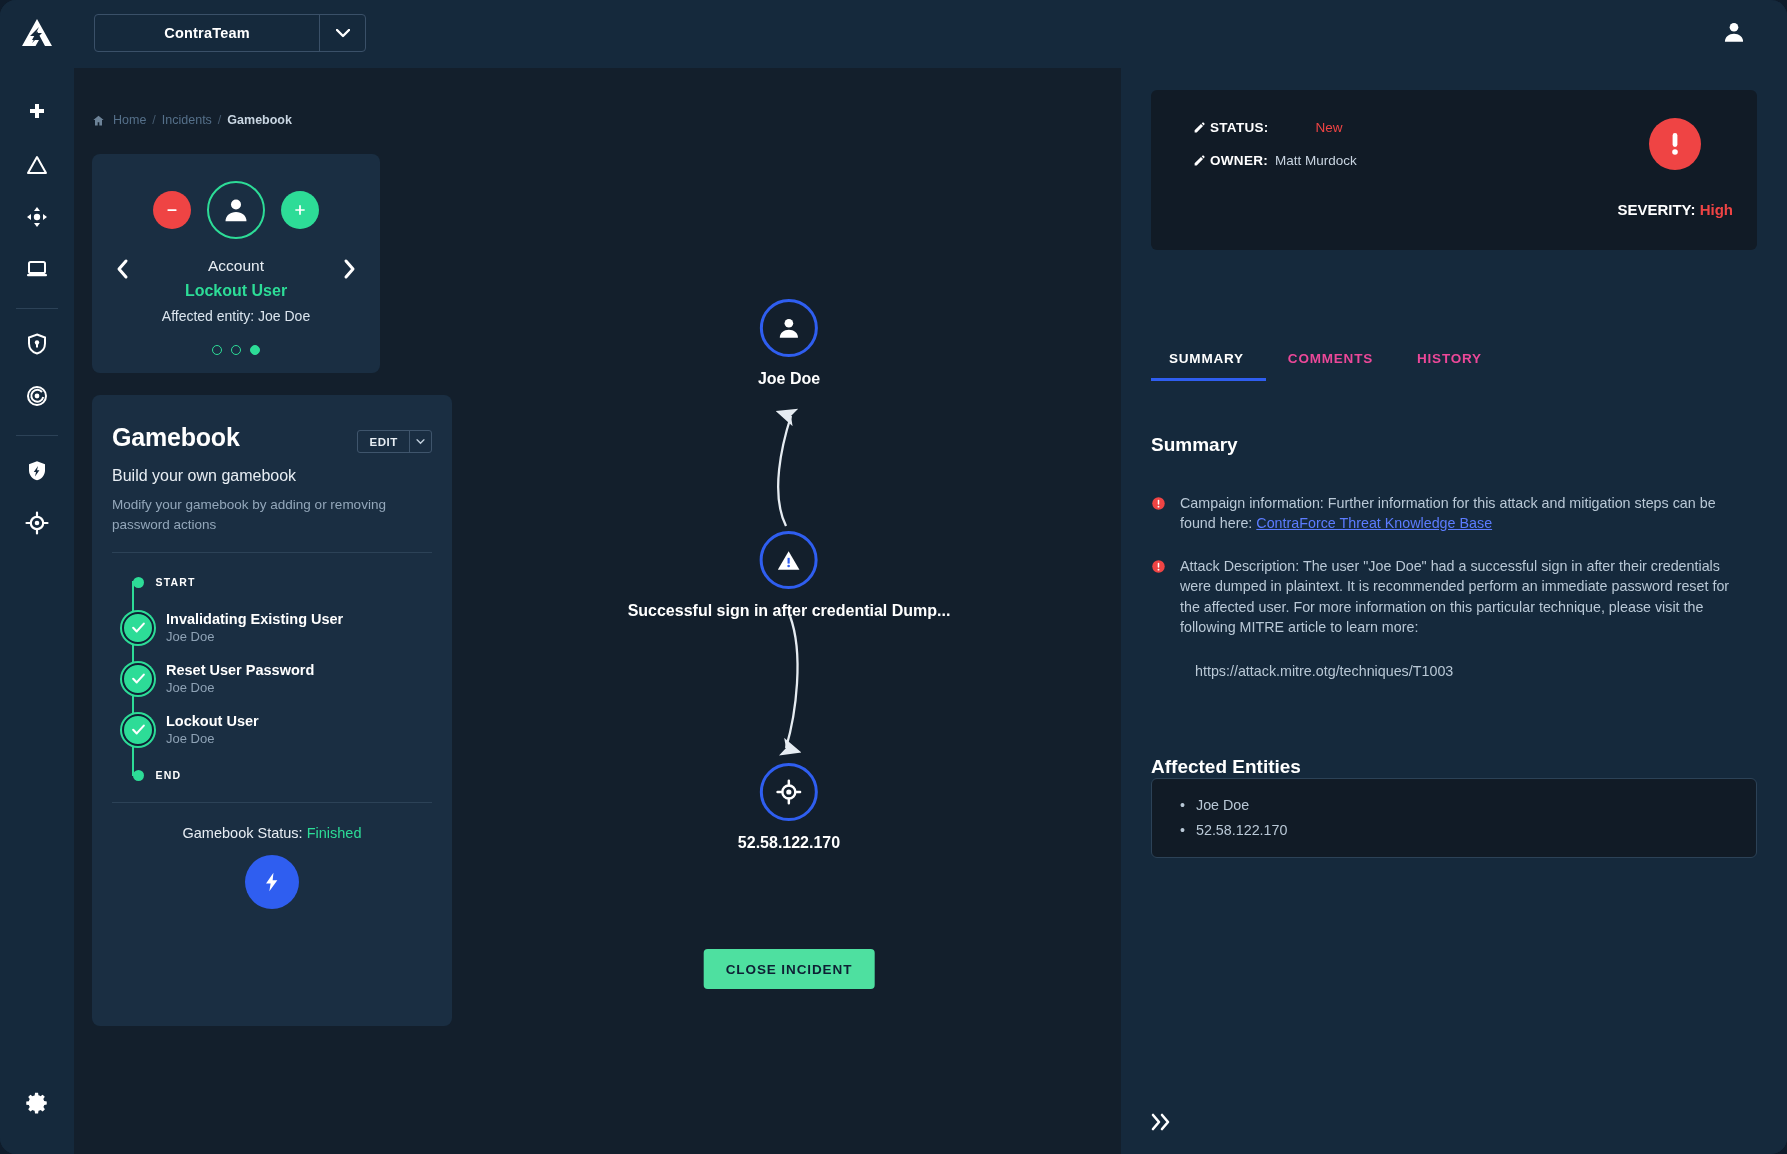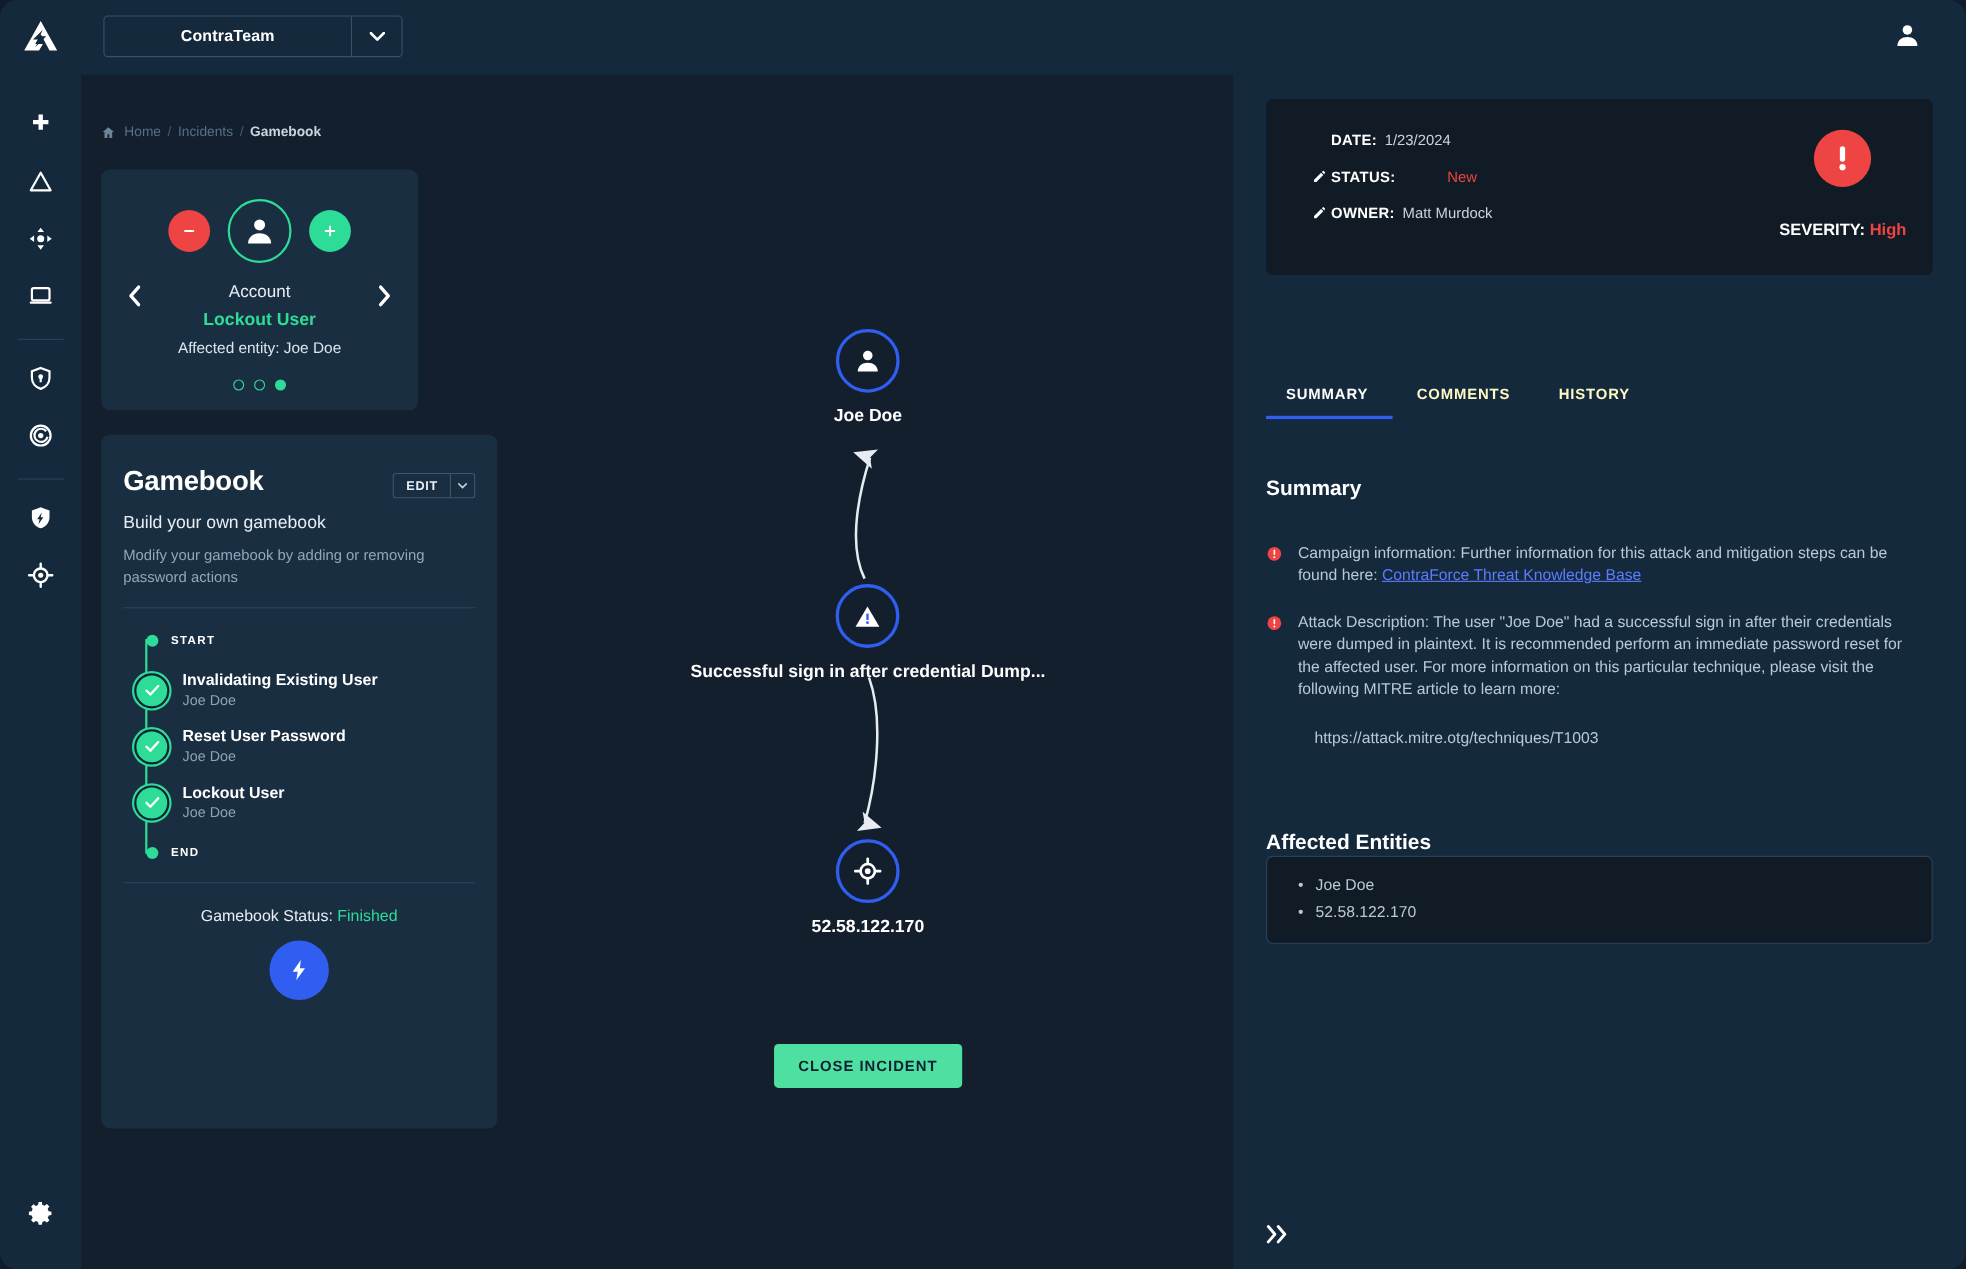--- a/index.html
+++ b/index.html
@@ -208,21 +208,21 @@
   .sev-badge {
     width: 52px; height: 52px; border-radius: 50%; background: #ef4444;
     display: flex; align-items: center; justify-content: center; margin: 0 auto;
   }
   .sev-txt { margin-top: 31px; color: #fff; font-size: 15px; font-weight: 700; white-space: nowrap; }
   .sev-txt b { color: #ef4444; font-weight: 700; }
 
   .tabs { position: absolute; left: 30px; top: 283px; display: flex; gap: 0; }
   .tab {
     padding: 0 22px 12px 22px;
-    color: #fef9c3; font-size: 13.5px; font-weight: 700; letter-spacing: .8px;
+    color: #ec4899; font-size: 13.5px; font-weight: 700; letter-spacing: .8px;
     cursor: pointer; border-bottom: 3px solid transparent;
   }
   .tab:first-child { padding-left: 18px; }
   .tab.active { color: #fff; border-bottom-color: #2f5ef0; }
 
   .sec-title { position: absolute; left: 30px; color: #fff; font-weight: 700; }
   #summary-heading { top: 366px; font-size: 19px; }
   #entities-heading { top: 676px; font-size: 19px; margin-top: 12px; }
 
   .bullet { position: absolute; left: 30px; display: flex; gap: 14px; width: 600px; }
@@ -525,25 +525,20 @@
 
       <button class="close-incident">CLOSE INCIDENT</button>
     </div>
   </div>
 
   <div class="right">
 
     <div class="incident-box">
       <div class="inc-rows">
         <div class="inc-row">
-          <div class="pen"></div>
-          <span class="k">DATE:</span>
-          <span class="v">1/23/2024</span>
-        </div>
-        <div class="inc-row">
           <div class="pen">
             <svg width="13" height="13" viewBox="0 0 24 24">
                 <path d="M3 17.2V21h3.8L18.5 9.3l-3.8-3.8zM21.2 6.1a1 1 0 0 0 0-1.4l-2-2a1 1 0 0 0-1.4 0l-1.7 1.7 3.8 3.8z" fill="#fff"></path>
               </svg>
           </div>
           <span class="k">STATUS:</span>
           <span class="v red">New</span>
         </div>
         <div class="inc-row">
           <div class="pen">

